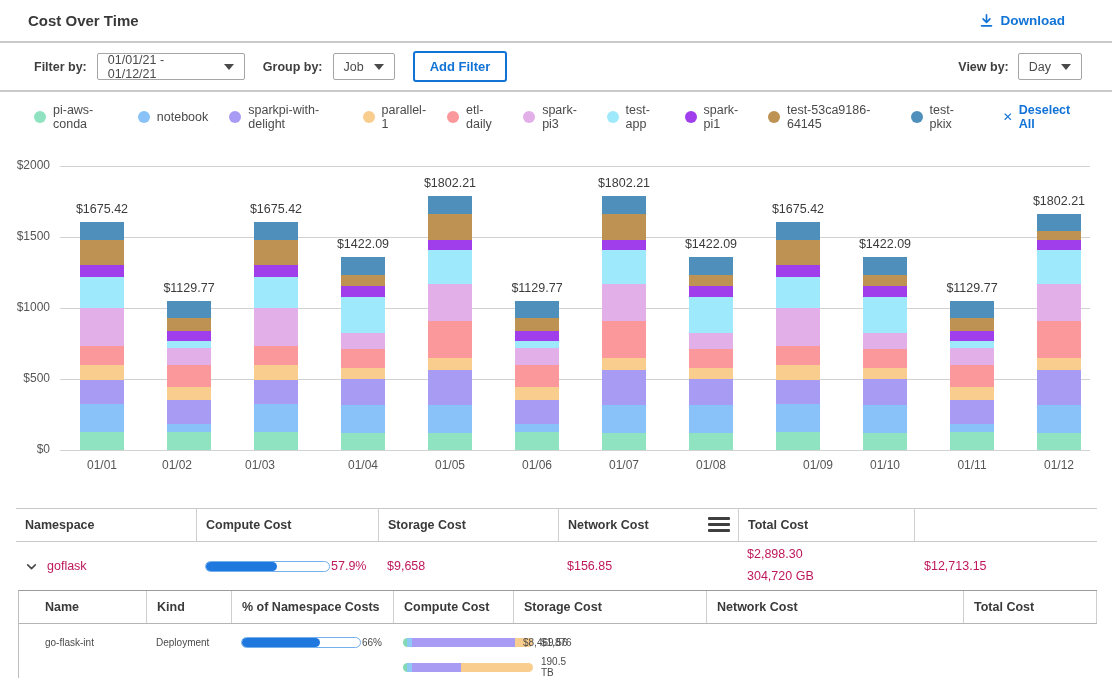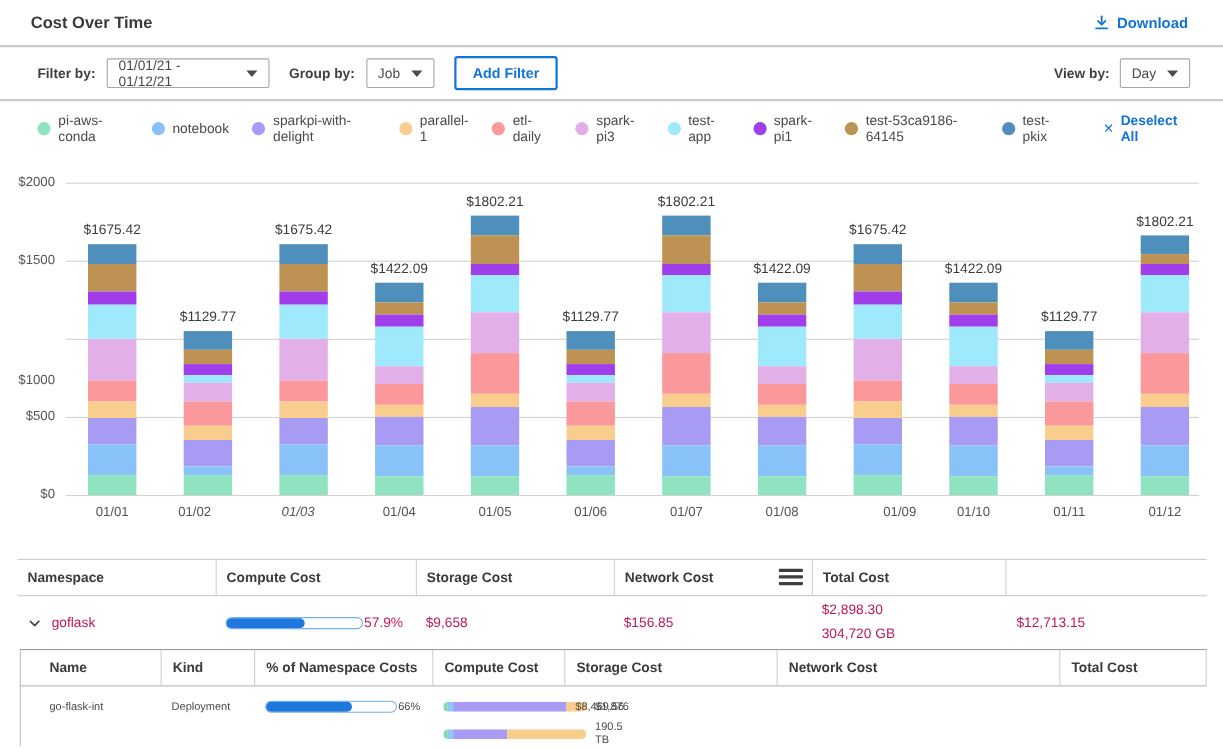--- a/index.html
+++ b/index.html
@@ -2,21 +2,21 @@
 <html><head>
 <meta charset="utf-8">
 <style>
   * { margin:0; padding:0; box-sizing:border-box; }
   html,body { width:1112px; height:682px; background:#fff; overflow:hidden;
     font-family:"Liberation Sans","DejaVu Sans",sans-serif; color:#3f3f3f; }
   .app { width:1112px; height:682px; position:relative; background:#fff; }
 
   
   .titlebar { height:43px; display:flex; align-items:center; justify-content:space-between;
-    padding:0 32px 0 28px; border-bottom:2px solid #c9c9c9; }
+    padding:0 47px 0 28px; border-bottom:2px solid #c9c9c9; }
   .title { font-size:15px; font-weight:bold; color:#393939; }
   .download { display:flex; align-items:center; gap:7px; color:#1273d6; font-size:13.5px;
     font-weight:bold; cursor:pointer; }
 
   
   .filterrow { height:49px; display:flex; align-items:center; padding:0 30px 0 34px;
     border-bottom:2px solid #c9c9c9; gap:10px; }
   .flabel { font-size:12.5px; font-weight:bold; color:#3f3f3f; }
   .select { height:27px; border:1px solid #a6a6a6; border-radius:2px; background:#fff;
     display:flex; align-items:center; gap:10px; padding:0 10px; font-size:12.5px; color:#4a4a4a;
@@ -168,21 +168,21 @@
       <span>Deselect All</span>
     </span>
   </div>
 
   <div class="chart" id="chart">
       <div class="gridline" style="top: 300px;"></div>
       <div class="ytick" style="top: 292px;">$0</div>
       <div class="gridline" style="top: 229px;"></div>
       <div class="ytick" style="top: 221px;">$500</div>
       <div class="gridline" style="top: 158px;"></div>
-      <div class="ytick" style="top: 150px; margin-top: 38px;">$1000</div>
+      <div class="ytick" style="top: 150px;">$1000</div>
       <div class="gridline" style="top: 87px;"></div>
       <div class="ytick" style="top: 79px;">$1500</div>
       <div class="gridline" style="top: 16px;"></div>
       <div class="ytick" style="top: 8px;">$2000</div>
       <div class="bar-col" style="left: 80px; height: 228.336px;">
         <div style="height: 18.176px; background: rgb(78, 143, 188);"></div>
         <div style="height: 25.56px; background: rgb(189, 146, 82);"></div>
         <div style="height: 11.36px; background: rgb(160, 62, 236);"></div>
         <div style="height: 31.24px; background: rgb(158, 233, 252);"></div>
         <div style="height: 38.34px; background: rgb(226, 175, 233);"></div>
@@ -214,21 +214,21 @@
         <div style="height: 11.36px; background: rgb(160, 62, 236);"></div>
         <div style="height: 31.24px; background: rgb(158, 233, 252);"></div>
         <div style="height: 38.34px; background: rgb(226, 175, 233);"></div>
         <div style="height: 19.17px; background: rgb(251, 152, 155);"></div>
         <div style="height: 14.91px; background: rgb(249, 205, 141);"></div>
         <div style="height: 23.43px; background: rgb(168, 155, 244);"></div>
         <div style="height: 28.4px; background: rgb(137, 194, 248);"></div>
         <div style="height: 17.75px; background: rgb(143, 227, 192);"></div>
       </div>
       <div class="bar-total" style="left: 231px; bottom: 264.336px;">$1675.42</div>
-      <div class="xtick" style="left: 236px; font-style: italic;">01/03</div>
+      <div class="xtick" style="left: 225px;">01/03</div>
       <div class="bar-col" style="left: 341px; height: 192.836px;">
         <div style="height: 18.034px; background: rgb(78, 143, 188);"></div>
         <div style="height: 10.934px; background: rgb(189, 146, 82);"></div>
         <div style="height: 10.65px; background: rgb(160, 62, 236);"></div>
         <div style="height: 35.926px; background: rgb(158, 233, 252);"></div>
         <div style="height: 16.33px; background: rgb(226, 175, 233);"></div>
         <div style="height: 18.602px; background: rgb(251, 152, 155);"></div>
         <div style="height: 11.36px; background: rgb(249, 205, 141);"></div>
         <div style="height: 25.986px; background: rgb(168, 155, 244);"></div>
         <div style="height: 27.69px; background: rgb(137, 194, 248);"></div>

